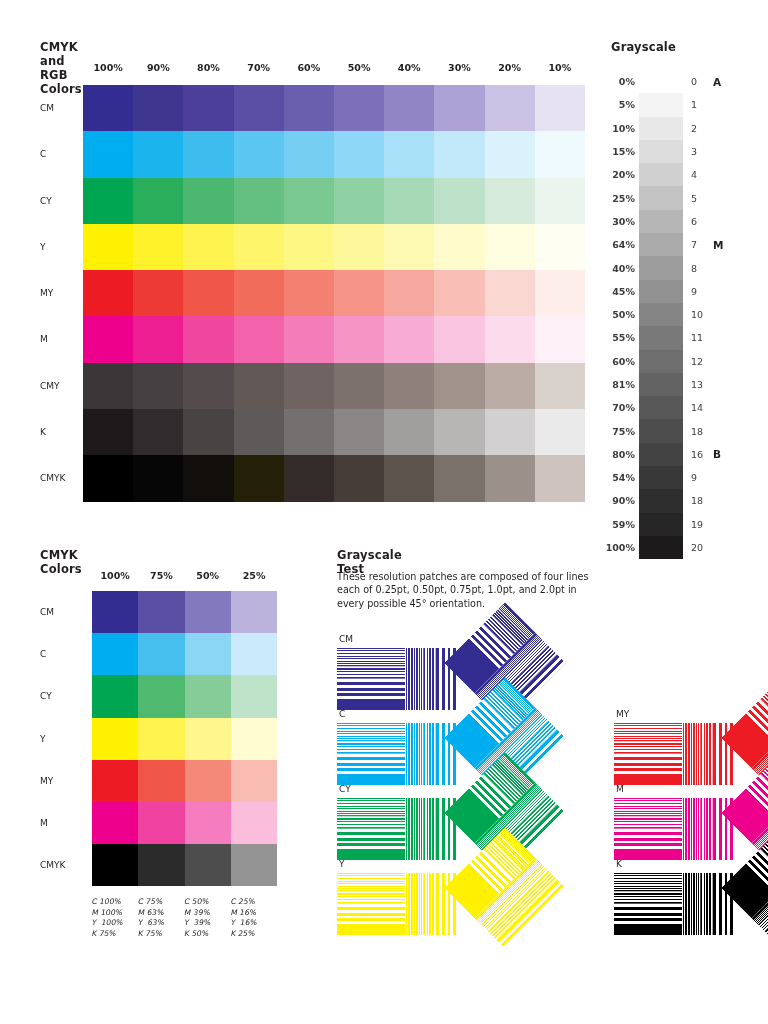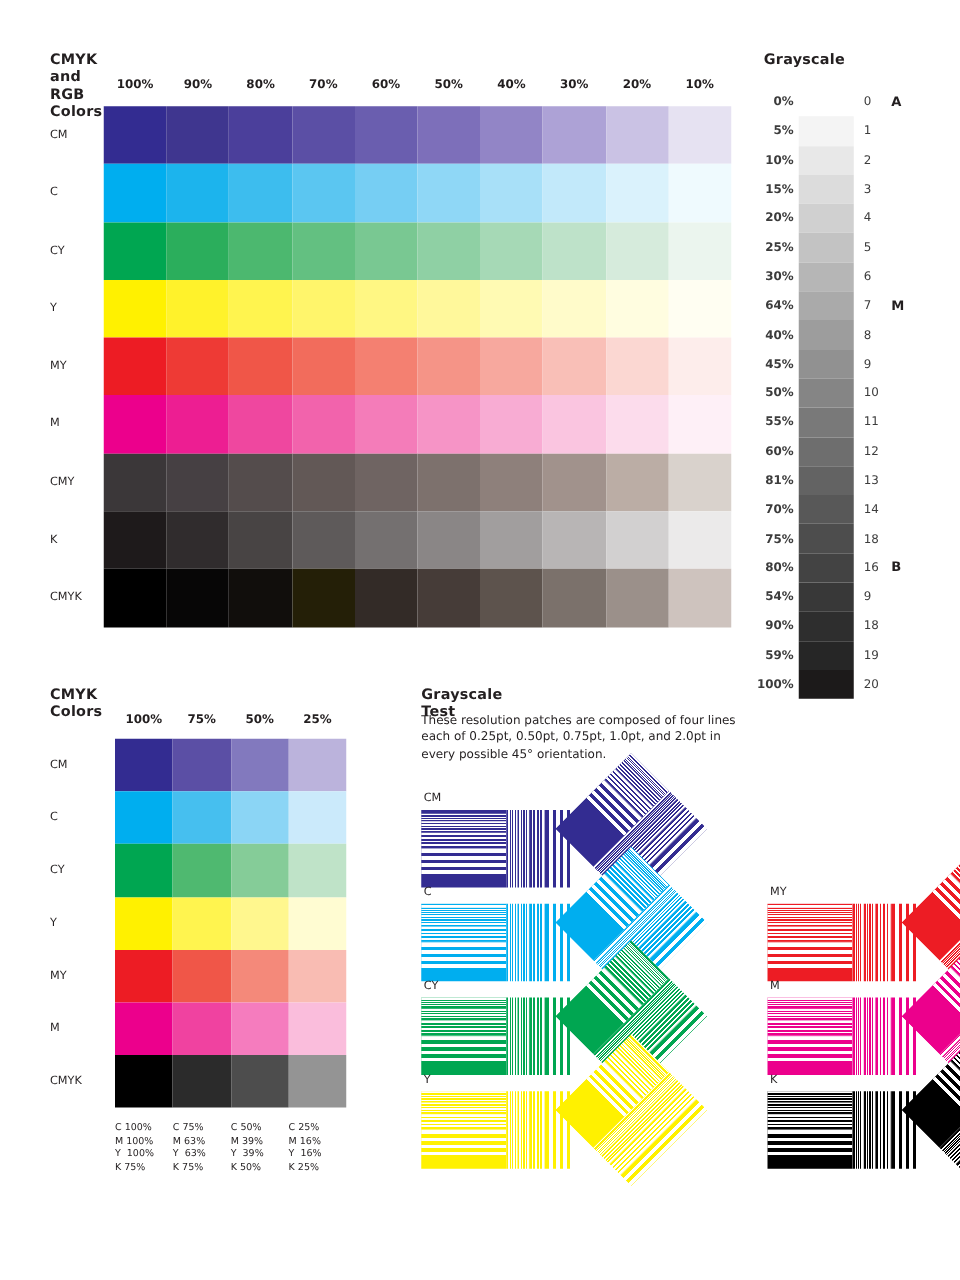--- a/index.html
+++ b/index.html
@@ -65,21 +65,21 @@
   #swop-header .hcell {
     width: 46.3px; text-align: center; font-size: 9.5px;
     font-weight: bold; color: #231f20;
   }
   #swop-rows { position: absolute; left: 52px; top: 43px; }
   .swop-row { display: flex; }
   .swop-row .swatch { width: 46.3px; height: 42.2px; }
   .swop-label {
     position: absolute; left: -52px; font-size: 9px; color: #231f20;
   }
-  #swop-footer { position: absolute; left: 52px; top: 349px; display: flex; }
+  #swop-footer { position: absolute; left: 52px; top: 349px; display: flex; font-style: italic; }
   .swop-foot-col {
     width: 46.3px; font-size: 7.6px; line-height: 10.6px;
     color: #231f20; font-family: "DejaVu Sans", sans-serif;
     white-space: pre;
   }
 
   
   #res-section { position: absolute; left: 337px; top: 548px; }
   #res-title { position: absolute; left: 0; top: 0; }
   #res-desc {

